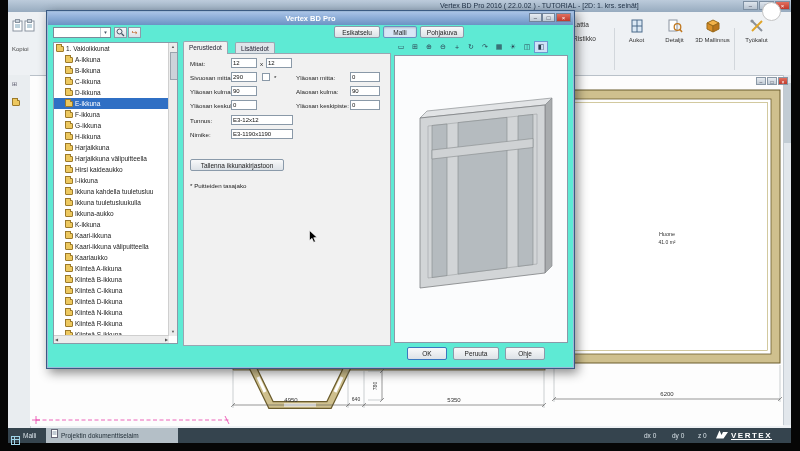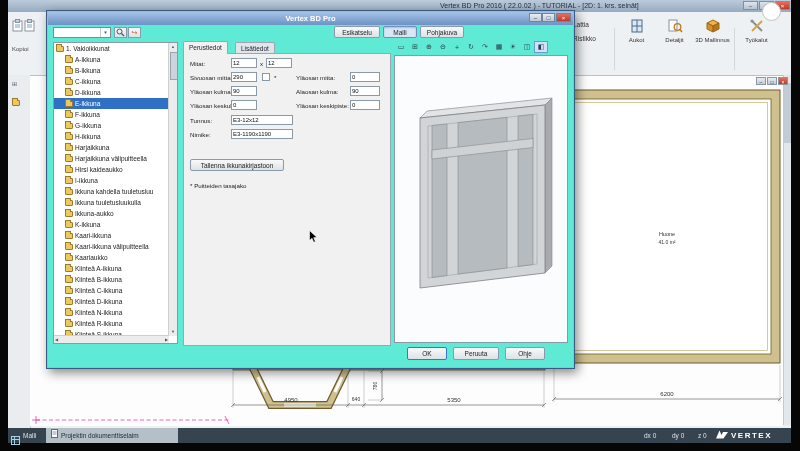--- a/index.html
+++ b/index.html
@@ -22,21 +22,21 @@
   .rib-group{position:absolute;top:62px;font-size:6px;color:#6a7582;text-align:center;}
   .lstrip{position:absolute;left:0;top:75px;width:22px;height:353px;background:#e9edf0;border-right:1px solid #c8cdd2;}
   .canvas{position:absolute;left:22px;top:75px;width:753px;height:350px;background:#fdfdfd;border-top:1px solid #b9c1c9;}
   .vscroll{position:absolute;left:775px;top:75px;width:7px;height:350px;background:#e2e7ec;border-left:1px solid #c2c9d0;}
   .vthumb{position:absolute;left:0;top:8px;width:7px;height:60px;background:#c2ccd4;}
   .statusbar{position:absolute;left:0;top:428px;width:783px;height:15px;background:#35444e;display:block;}
   .sb-tab{position:absolute;top:0;height:15px;background:#b4bfc7;color:#1d2a33;font-size:6.5px;line-height:15px;
           padding:0 5px;display:flex;align-items:center;gap:3px;}
   .sb-txt{position:absolute;top:0;height:15px;line-height:15px;font-size:6.5px;color:#d9e2e8;}
   .brand{position:absolute;top:0;height:15px;display:flex;align-items:center;gap:3px;color:#fff;
-         font-size:8px;font-weight:bold;letter-spacing:1.5px;}
+         font-size:8px;font-weight:bold;letter-spacing:1.5px;text-decoration:underline;}
   .badge{position:absolute;left:762px;top:2px;width:17px;height:17px;border-radius:50%;background:#fff;
          border:1px solid #c5c5c5;z-index:45;}
   
   .dialog{position:absolute;left:30px;top:10px;width:527px;height:357px;background:#5eead4;
           border:1px solid #3a5a82;box-shadow:0 0 0 1px #9db8d8 inset,3px 4px 10px rgba(0,0,0,.45);z-index:50;margin-left:16px;}
   .dlg-title{position:absolute;left:1px;top:1px;right:1px;height:13px;
              background:linear-gradient(#a8c2e6,#6b93c4);color:#fff;font-size:7.5px;font-weight:bold;
              text-align:center;line-height:13px;}
   .dbtn{position:absolute;top:2px;width:13px;height:9px;font-size:6px;line-height:9px;text-align:center;
         background:linear-gradient(#e8edf3,#bcc8d4);border:1px solid #72849a;color:#223;box-sizing:border-box;}

